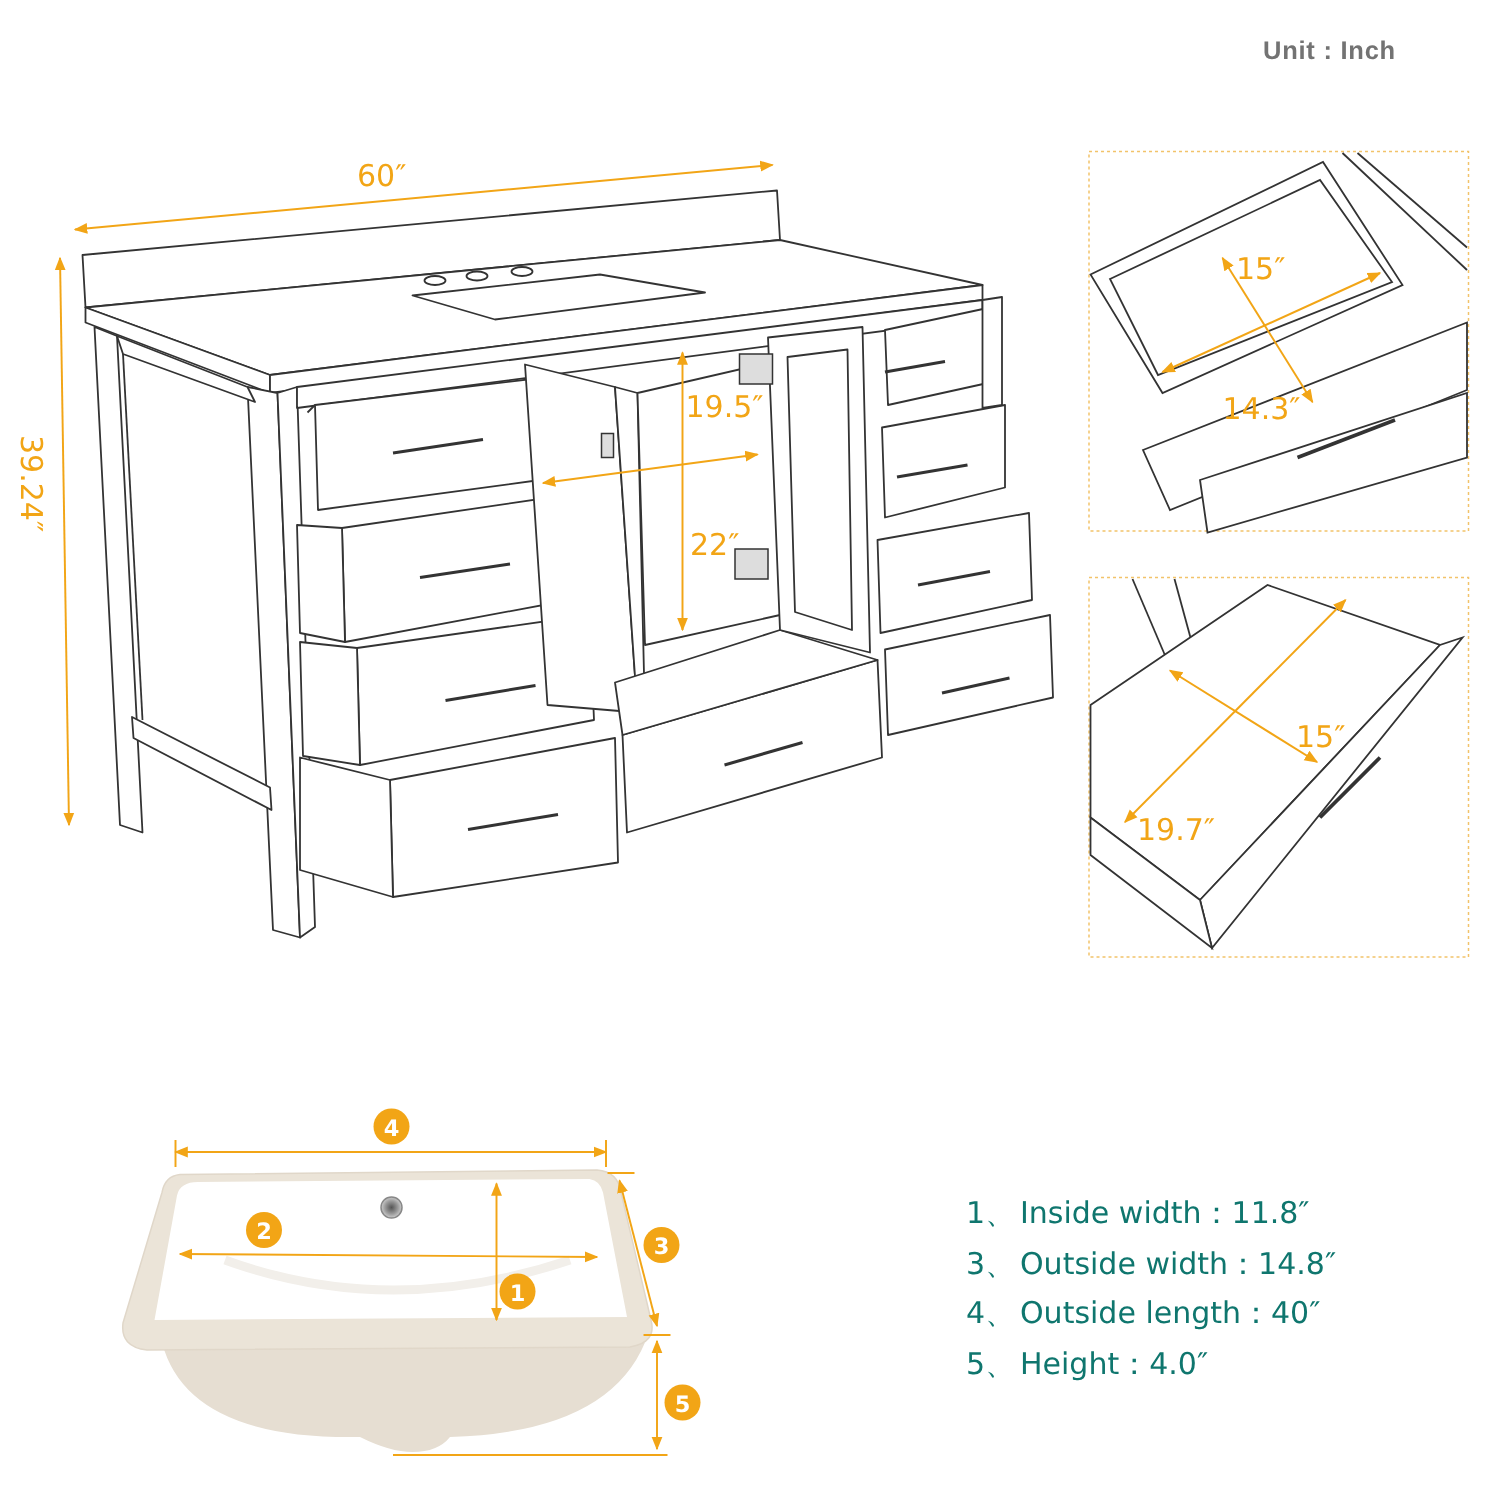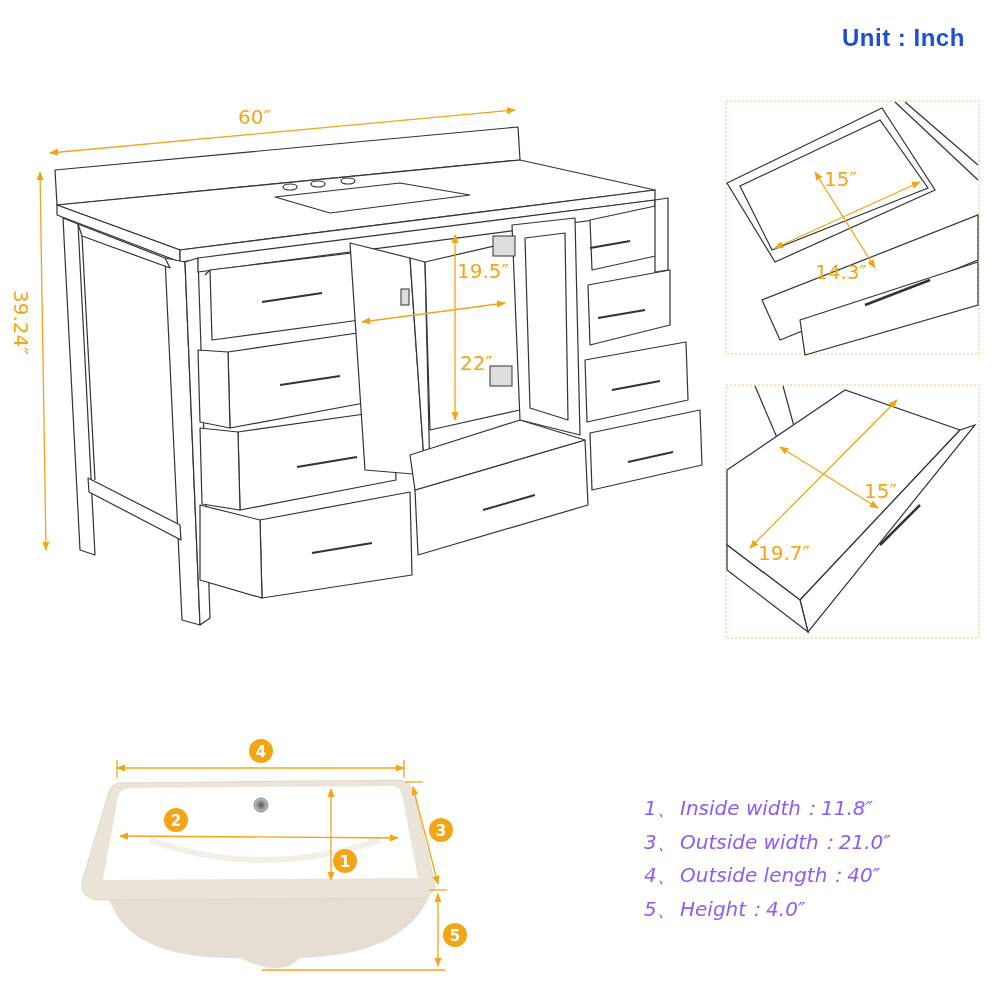--- a/index.html
+++ b/index.html
@@ -1,24 +1,24 @@
 <!DOCTYPE html>
 <html><head>
 <meta charset="utf-8">
 <style>
   html, body { margin: 0; padding: 0; background: #ffffff; }
   body { width: 1000px; height: 1000px; position: relative; overflow: hidden;
          font-family: "Liberation Sans", "DejaVu Sans", sans-serif; }
-  .unit { position: absolute; left: 842px; top: 24px; font-size: 24px; font-weight: bold;
-          color: #1d4ed8; letter-spacing: 0.5px; }
+  .unit { position: absolute; left: 842px; top: 24px; font-size: 17px; font-weight: bold;
+          color: #737373; letter-spacing: 0.5px; }
   svg { position: absolute; left: 0; top: 0; }
   .dimtext { font-family: "DejaVu Sans", sans-serif; fill: #F2A516; }
   .legend { position: absolute; left: 644px; top: 792px; }
-  .legend-row { font-family: "DejaVu Sans", sans-serif; font-size: 20px; color: #8b5cf6;
-                height: 33.5px; line-height: 33.5px; white-space: nowrap; font-style: italic; }
+  .legend-row { font-family: "DejaVu Sans", sans-serif; font-size: 20px; color: #0f766e;
+                height: 33.5px; line-height: 33.5px; white-space: nowrap; }
   .legend-row .num { display: inline-block; width: 36px; }
   .badge-text { font-family: "DejaVu Sans", sans-serif; font-size: 15px; fill: #ffffff; font-weight: bold; }
 </style>
 </head>
 <body>
 
 <div class="unit">Unit : Inch</div>
 
 <svg width="1000" height="1000" viewBox="0 0 1000 1000">
   <defs>
@@ -200,21 +200,21 @@
     <circle cx="455" cy="935" r="12" fill="#F2A516"></circle>
     <text class="badge-text" x="455" y="941" text-anchor="middle">5</text>
   </g>
 </svg>
 
 <div class="legend">
   <div class="legend-row">
     <span class="num">1、</span><span>Inside width：11.8″</span>
   </div>
   <div class="legend-row">
-    <span class="num">3、</span><span>Outside width：21.0″</span>
+    <span class="num">3、</span><span>Outside width：14.8″</span>
   </div>
   <div class="legend-row">
     <span class="num">4、</span><span>Outside length：40″</span>
   </div>
   <div class="legend-row">
     <span class="num">5、</span><span>Height：4.0″</span>
   </div>
 </div>
 
 </body></html>

